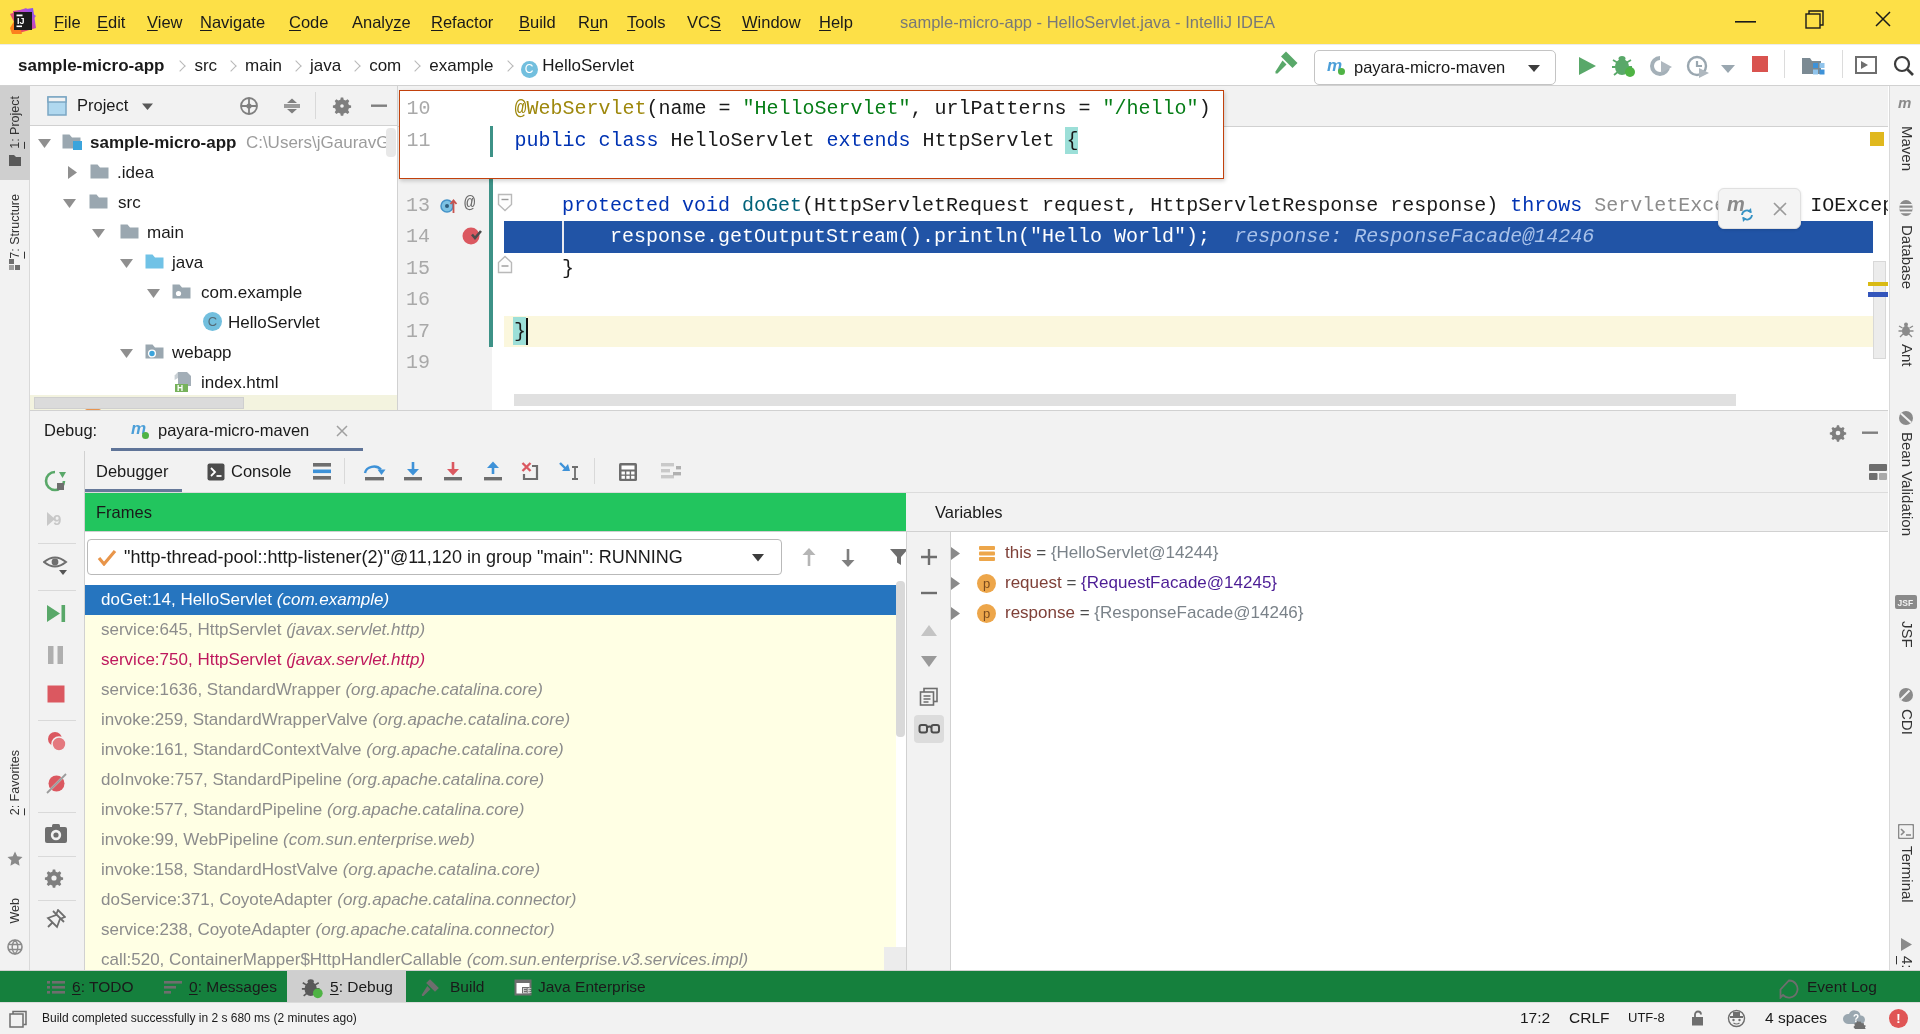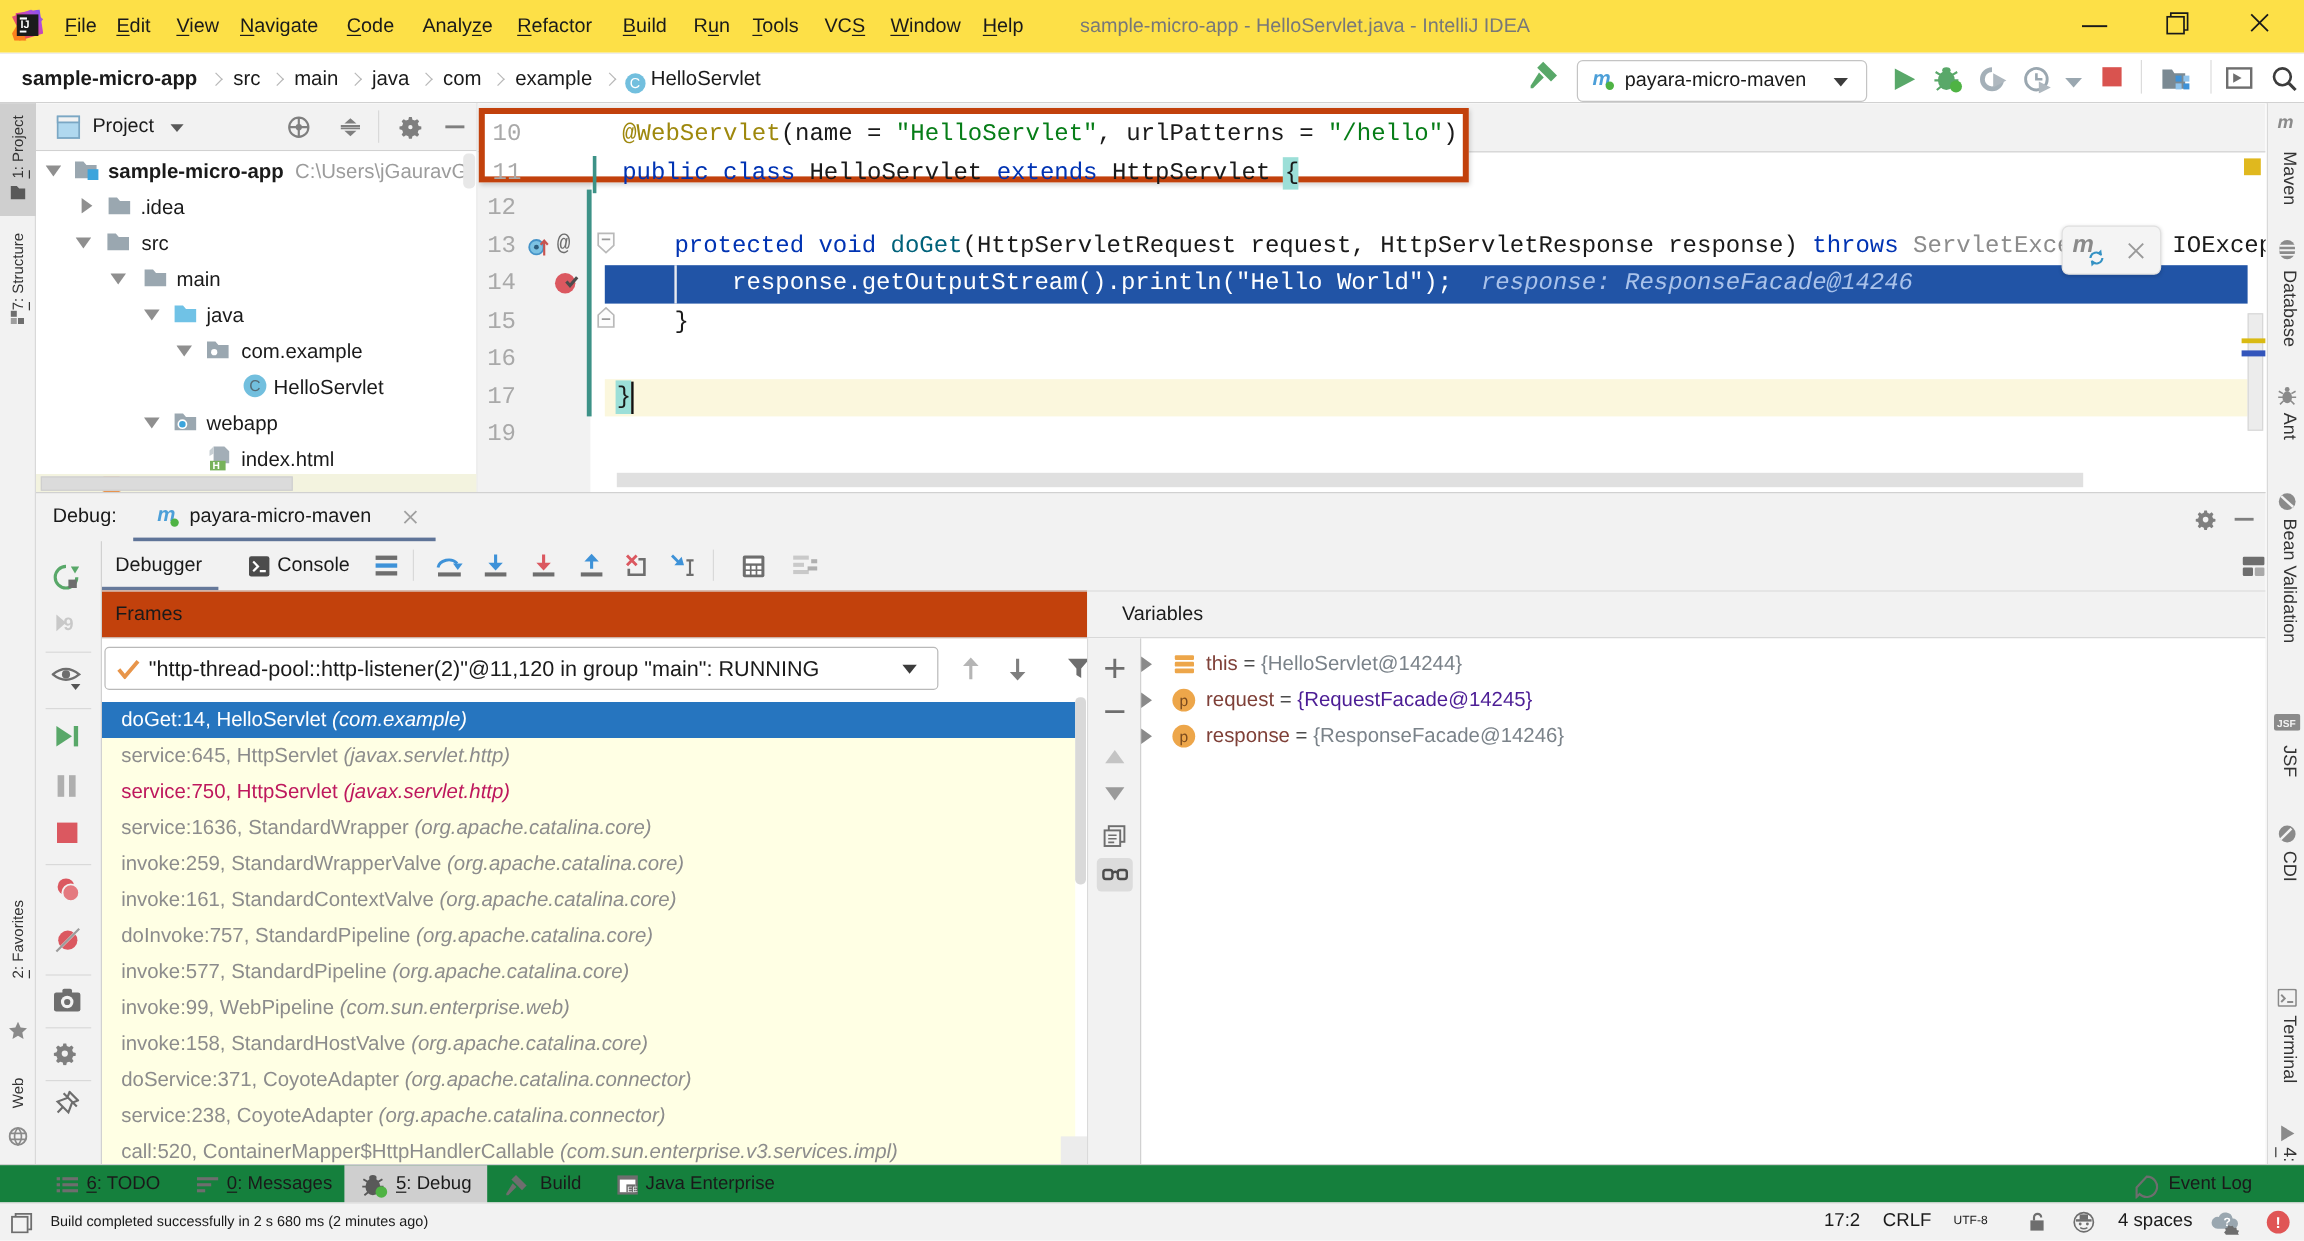--- a/index.html
+++ b/index.html
@@ -302,21 +302,21 @@
   <div class="a" style="left:106px;top:229.5px;width:1369px;height:31.5px;background:#fbf7dd"></div>
   <div class="a" style="left:114.5px;top:231px;width:13px;height:28px;background:#9cdfd8"></div>
   <div class="a mono" style="left:116px;top:229.5px">}</div>
   <div class="a" style="left:128px;top:232px;width:2px;height:27px;background:#111"></div>
 
   <div class="a" style="left:1475px;top:175px;width:13px;height:98px;background:#ececec;border:1px solid #d8d8d8"></div>
   <div class="a" style="left:1470px;top:196px;width:20px;height:4px;background:#d9ba13"></div>
   <div class="a" style="left:1470px;top:206px;width:20px;height:4.5px;background:#3355bb"></div>
   <div class="a" style="left:116px;top:308px;width:1222px;height:12px;background:#e0e0e0"></div>
 
-  <div class="a" style="left:0.5px;top:4px;width:825px;height:62px;background:#fff;border:5px solid #c2410c;box-shadow:1px 2px 4px rgba(0,0,0,0.18)">
+  <div class="a" style="left:0.5px;top:4px;width:825px;height:89px;background:#fff;border:1px solid #c2410c;box-shadow:1px 2px 4px rgba(0,0,0,0.18)">
     <div class="a num" style="left:-1px;top:2px">10</div>
     <div class="a num" style="left:-1px;top:33.5px">11</div>
     <div class="a" style="left:90px;top:34.5px;width:3.5px;height:31px;background:#3d9287"></div>
     <div class="a" style="left:665.5px;top:36px;width:13px;height:27px;background:#9cdfd8"></div>
     <div class="a mono" style="left:115px;top:2px"><span class="ann">@WebServlet</span>(name = <span class="str">"HelloServlet"</span>, urlPatterns = <span class="str">"/hello"</span>)</div>
     <div class="a mono" style="left:115px;top:33.5px"><span class="kw">public class</span> HelloServlet <span class="kw">extends</span> HttpServlet {</div>
   </div>
 
   <div class="a" style="left:1320px;top:102px;width:83px;height:41px;background:#f4f4f4;border:1px solid #e0e0e0;border-radius:6px;box-shadow:0 1px 3px rgba(0,0,0,0.12)">
     <span class="a" style="left:8px;top:4px;font-style:italic;font-weight:bold;font-size:20px;color:#8a8a8a">m</span>
@@ -470,21 +470,21 @@
       </g>
     </svg>
   <svg class="a" style="left:1838px;top:51px" width="20" height="20">
       <g fill="#6e6e6e">
         <rect x="1" y="2" width="18" height="7" rx="1"></rect>
         <rect x="1" y="11" width="8.5" height="7" rx="1"></rect>
         <rect x="11" y="11" width="8" height="7" rx="1" fill="#a9a9a9"></rect>
       </g>
     </svg>
 
-  <div class="a" style="left:55px;top:81px;width:821px;height:40px;background:#c2410c;border-top:1px solid #dcdcdc;border-bottom:1px solid #d1d1d1">
+  <div class="a" style="left:55px;top:81px;width:821px;height:40px;background:#22c55e;border-top:1px solid #dcdcdc;border-bottom:1px solid #d1d1d1">
       <span class="a" style="left:11px;top:0;line-height:38px;font-size:16.5px">Frames</span>
     </div>
   <div class="a" style="left:876px;top:81px;width:982px;height:40px;background:#f2f2f2;border-top:1px solid #dcdcdc;border-bottom:1px solid #d1d1d1">
       <span class="a" style="left:29px;top:0;line-height:38px;font-size:16.5px">Variables</span>
     </div>
 
   <div class="a" style="left:55px;top:121px;width:821px;height:439px;background:#fff">
     <div class="a" style="left:2px;top:7px;width:695px;height:36px;background:#fff;border:1px solid #b9b9b9;border-radius:4px">
       <svg class="a" style="left:9px;top:9px" width="20" height="17">
           <path d="M2 9 l5 6 l11 -13" stroke="#e8954a" stroke-width="3.2" fill="none"></path>
@@ -672,21 +672,21 @@
 </div>
 
 <div class="a" style="left:0;top:1002px;width:1920px;height:32px;background:#f2f2f2;border-top:1px solid #dcdcdc">
   <svg class="a" style="left:9px;top:7px" width="19" height="18">
       <rect x="1" y="4" width="13" height="13" fill="none" stroke="#6e6e6e" stroke-width="1.5"></rect>
       <path d="M4 4 v-2.5 h13 v13 h-2.5" fill="none" stroke="#6e6e6e" stroke-width="1.5"></path>
     </svg>
   <span class="a" style="left:42px;top:0;line-height:30px;font-size:12px">Build completed successfully in 2 s 680 ms (2 minutes ago)</span>
   <span class="a" style="left:1520px;top:0;line-height:30px;font-size:15.5px">17:2</span>
   <span class="a" style="left:1569px;top:0;line-height:30px;font-size:15.5px">CRLF</span>
-  <span class="a" style="left:1628px;top:0;line-height:30px;font-size:10px">UTF-8</span>
+  <span class="a" style="left:1628px;top:0;line-height:30px;font-size:13px">UTF-8</span>
   <svg class="a" style="left:1690px;top:7px" width="16" height="17" viewBox="0 0 16 17">
       <rect x="2" y="7" width="11" height="8.5" fill="#6e6e6e"></rect>
       <path d="M5 7 v-2.5 a3 3 0 0 1 6 0" fill="none" stroke="#6e6e6e" stroke-width="1.8"></path>
     </svg>
   <svg class="a" style="left:1727px;top:6px" width="19" height="19" viewBox="0 0 19 19">
       <circle cx="9.5" cy="9.5" r="8" fill="none" stroke="#6e6e6e" stroke-width="1.4"></circle>
       <rect x="3" y="7" width="13" height="2" fill="#6e6e6e"></rect>
       <rect x="6" y="3" width="7" height="4.5" fill="#6e6e6e"></rect>
       <circle cx="6.5" cy="11" r="1.2" fill="#6e6e6e"></circle>
       <circle cx="12.5" cy="11" r="1.2" fill="#6e6e6e"></circle>

